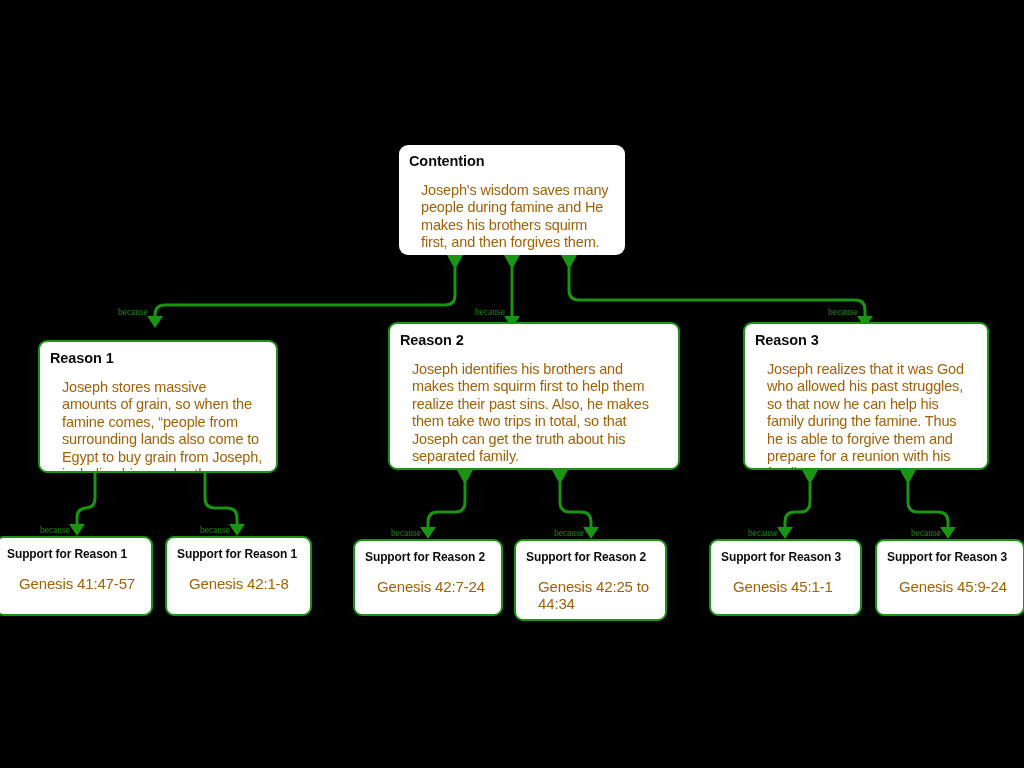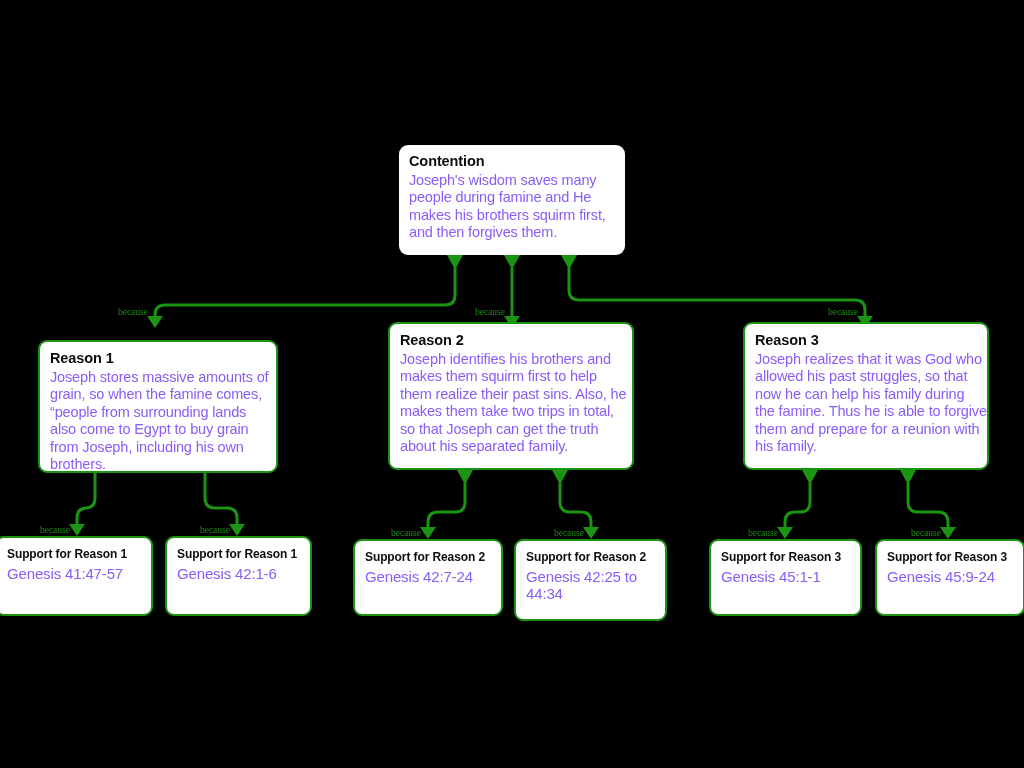--- a/index.html
+++ b/index.html
@@ -50,22 +50,22 @@
     font-size: 14.5px;
     line-height: 17px;
     letter-spacing: -0.1px;
     margin: 0 0 2px 0;
     color: #0d0d0d;
   }
   .node .body {
     font-size: 14.5px;
     line-height: 17.4px;
     letter-spacing: -0.15px;
-    margin: 0;
-    color: #8b5cf6;
+    margin: 12px;
+    color: #a16207;
   }
   .node.support .title {
     font-size: 12px;
     line-height: 17px;
   }
   .node.support .body {
     font-size: 15px;
     line-height: 17.4px;
   }
 
@@ -156,38 +156,38 @@
   <div class="node claim" style="left:399px; top:145px; width:226px; height:110px;">
     <p class="title">Contention</p>
     <p class="body">Joseph's wisdom saves many people during famine and He makes his brothers squirm first, and then forgives them.</p>
   </div>
 
   <div class="node reason" style="left:38px; top:340px; width:240px; height:133px;">
     <p class="title">Reason 1</p>
     <p class="body">Joseph stores massive amounts of grain, so when the famine comes, “people from surrounding lands also come to Egypt to buy grain from Joseph, including his own brothers.</p>
   </div>
 
-  <div class="node reason" style="left:388px; top:322px; width:246px; height:148px;">
+  <div class="node reason" style="left:388px; top:322px; width:292px; height:148px;">
     <p class="title">Reason 2</p>
     <p class="body">Joseph identifies his brothers and makes them squirm first to help them realize their past sins. Also, he makes them take two trips in total, so that Joseph can get the truth about his separated family.</p>
   </div>
 
   <div class="node reason" style="left:743px; top:322px; width:246px; height:148px;">
     <p class="title">Reason 3</p>
     <p class="body">Joseph realizes that it was God who allowed his past struggles, so that now he can help his family during the famine. Thus he is able to forgive them and prepare for a reunion with his family.</p>
   </div>
 
   <div class="node support" style="left:-5px; top:536px; width:158px; height:80px;">
     <p class="title">Support for Reason 1</p>
     <p class="body">Genesis 41:47-57</p>
   </div>
 
   <div class="node support" style="left:165px; top:536px; width:147px; height:80px;">
     <p class="title">Support for Reason 1</p>
-    <p class="body">Genesis 42:1-6</p>
+    <p class="body">Genesis 42:1-8</p>
   </div>
 
   <div class="node support" style="left:353px; top:539px; width:150px; height:77px;">
     <p class="title">Support for Reason 2</p>
     <p class="body">Genesis 42:7-24</p>
   </div>
 
   <div class="node support" style="left:514px; top:539px; width:153px; height:82px;">
     <p class="title">Support for Reason 2</p>
     <p class="body">Genesis 42:25 to 44:34</p>

